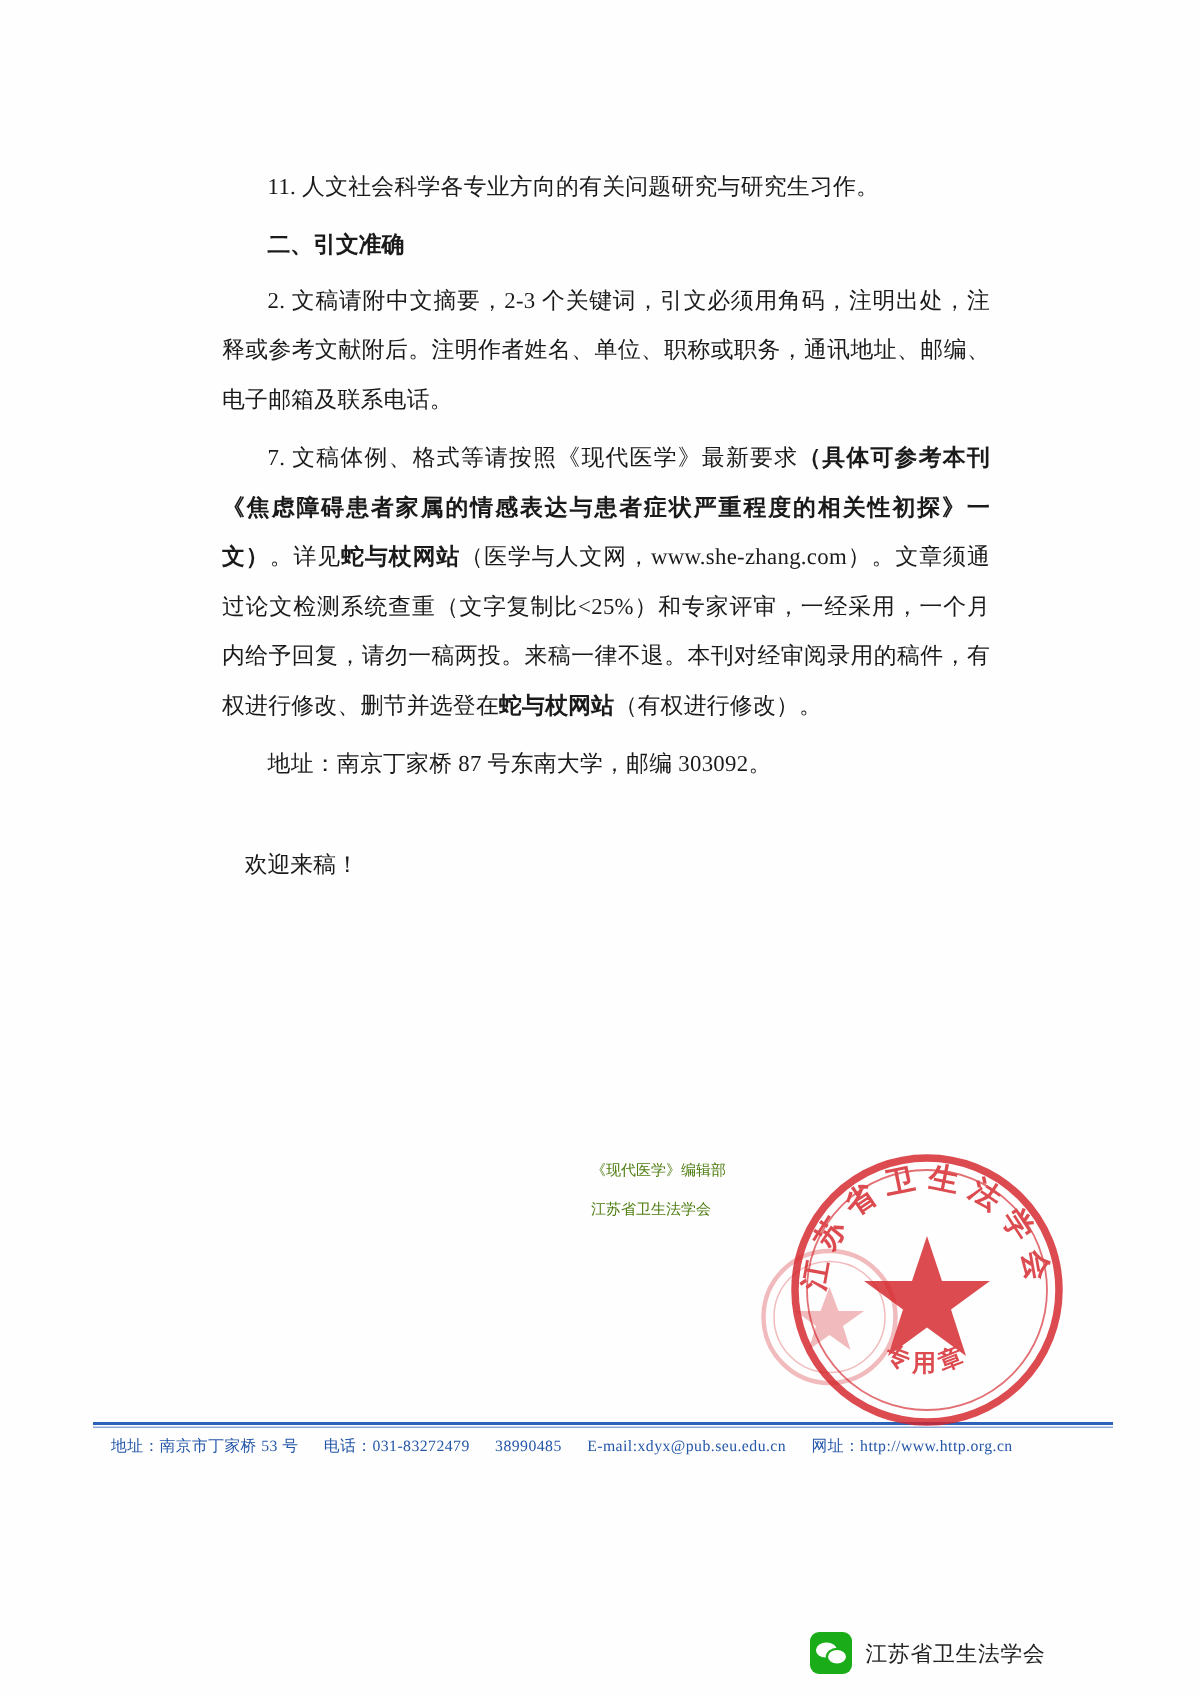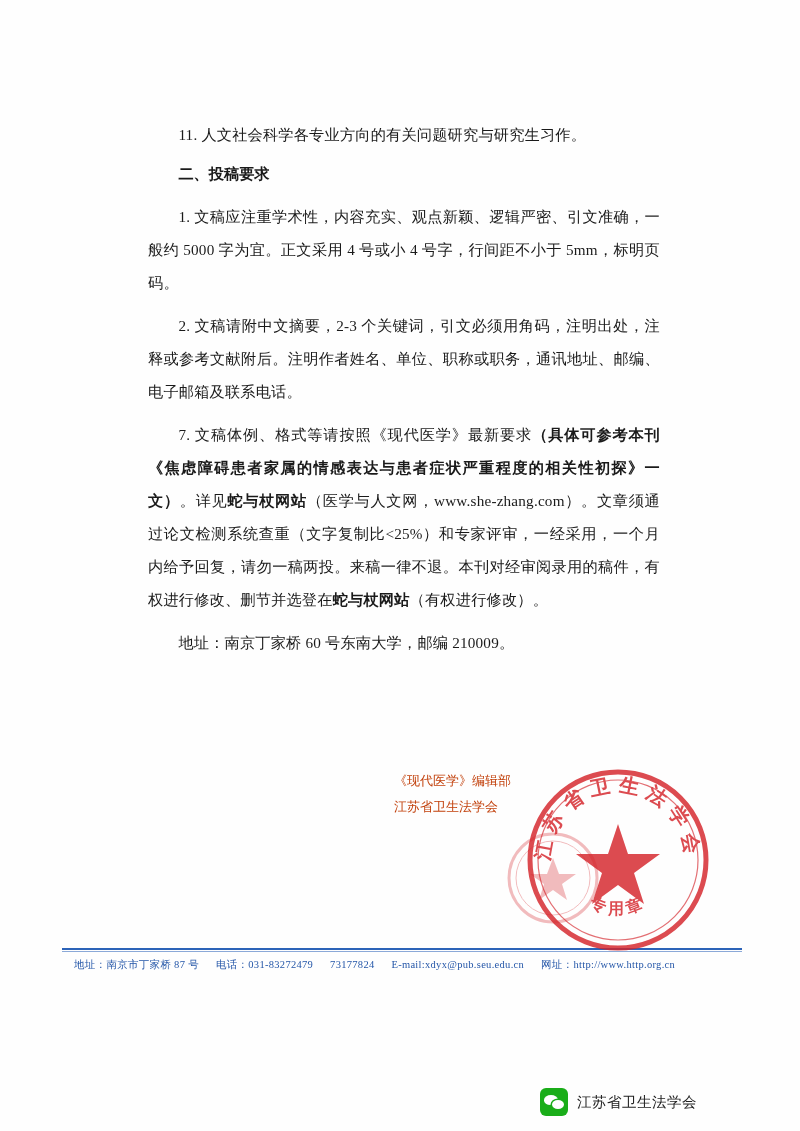--- a/index.html
+++ b/index.html
@@ -30,21 +30,21 @@
     left: 148px;
     top: 108px;
     width: 512px;
   }
 
   .para {
     font-size: 15.2px;
     line-height: 33px;
     text-align: justify;
     text-justify: inter-ideograph;
-    margin: 10px 0 6px 0;
+    margin: 0 0 6px 0;
     letter-spacing: 0.2px;
   }
   .indent {
     text-indent: 2em;
   }
   .bold {
     font-weight: bold;
   }
   .heading {
     font-size: 15.2px;
@@ -60,23 +60,23 @@
     margin: 34px 0 0 0;
   }
 
   
   .signature {
     position: absolute;
     right: 176px;
     top: 768px;
     width: 230px;
     text-align: left;
-    font-size: 13px;
+    font-size: 10px;
     line-height: 26px;
-    color: #c2410c;
+    color: #4d7c0f;
     z-index: 2;
   }
   .signature div { white-space: nowrap; }
 
   
   .stamp {
     position: absolute;
     left: 520px;
     top: 762px;
     width: 196px;
@@ -172,33 +172,33 @@
 </style>
 </head>
 <body>
 
 <div class="page">
 
   <div class="doc-body">
 
     <p class="para indent">11. 人文社会科学各专业方向的有关问题研究与研究生习作。</p>
 
-    <p class="heading">二、投稿要求</p>
-
-    <p class="para indent">1. 文稿应注重学术性，内容充实、观点新颖、逻辑严密、引文准确，一般约 5000 字为宜。正文采用 4 号或小 4 号字，行间距不小于 5mm，标明页码。</p>
+    <p class="heading">二、引文准确</p>
+
 
     <p class="para indent">2. 文稿请附中文摘要，2-3 个关键词，引文必须用角码，注明出处，注释或参考文献附后。注明作者姓名、单位、职称或职务，通讯地址、邮编、电子邮箱及联系电话。</p>
 
     <p class="para indent">
       <span>7. 文稿体例、格式等请按照《现代医学》最新要求</span><span class="bold">（具体可参考本刊《焦虑障碍患者家属的情感表达与患者症状严重程度的相关性初探》一文）</span><span>。详见</span><span class="bold">蛇与杖网站</span><span>（医学与人文网，www.she-zhang.com）。文章须通过论文检测系统查重（文字复制比&lt;25%）和专家评审，一经采用，一个月内给予回复，请勿一稿两投。来稿一律不退。本刊对经审阅录用的稿件，有权进行修改、删节并选登在</span><span class="bold">蛇与杖网站</span><span>（有权进行修改）。</span>
     </p>
 
 
-    <p class="para indent">地址：南京丁家桥 60 号东南大学，邮编 210009。</p>
-
+    <p class="para indent">地址：南京丁家桥 87 号东南大学，邮编 303092。</p>
+
+    <p class="welcome">欢迎来稿！</p>
   </div>
 
   <div class="signature">
     <div>《现代医学》编辑部</div>
     <div>江苏省卫生法学会</div>
   </div>
 
   <div class="stamp-ghost">
     <svg width="96" height="96" viewBox="0 0 96 96">
       <circle cx="48" cy="48" r="44" fill="none" stroke="#d5242a" stroke-width="3"></circle>
@@ -221,23 +221,23 @@
       </text>
       <text font-family="'Liberation Serif', serif" font-size="16" fill="#d5242a" font-weight="bold" letter-spacing="4">
         <textPath href="#arcBottom" startOffset="50%" text-anchor="middle">专用章</textPath>
       </text>
     </svg>
   </div>
 
   <div class="footer-rule"></div>
 
   <div class="footer-contact">
-    <span>地址：南京市丁家桥 87 号</span>
+    <span>地址：南京市丁家桥 53 号</span>
     <span>电话：031-83272479</span>
-    <span>73177824</span>
+    <span>38990485</span>
     <span>E-mail:xdyx@pub.seu.edu.cn</span>
     <span>网址：http://www.http.org.cn</span>
   </div>
 
   <div class="wechat-bar">
     <div class="wechat-logo"></div>
     <div class="wechat-name">江苏省卫生法学会</div>
   </div>
 
 </div>

